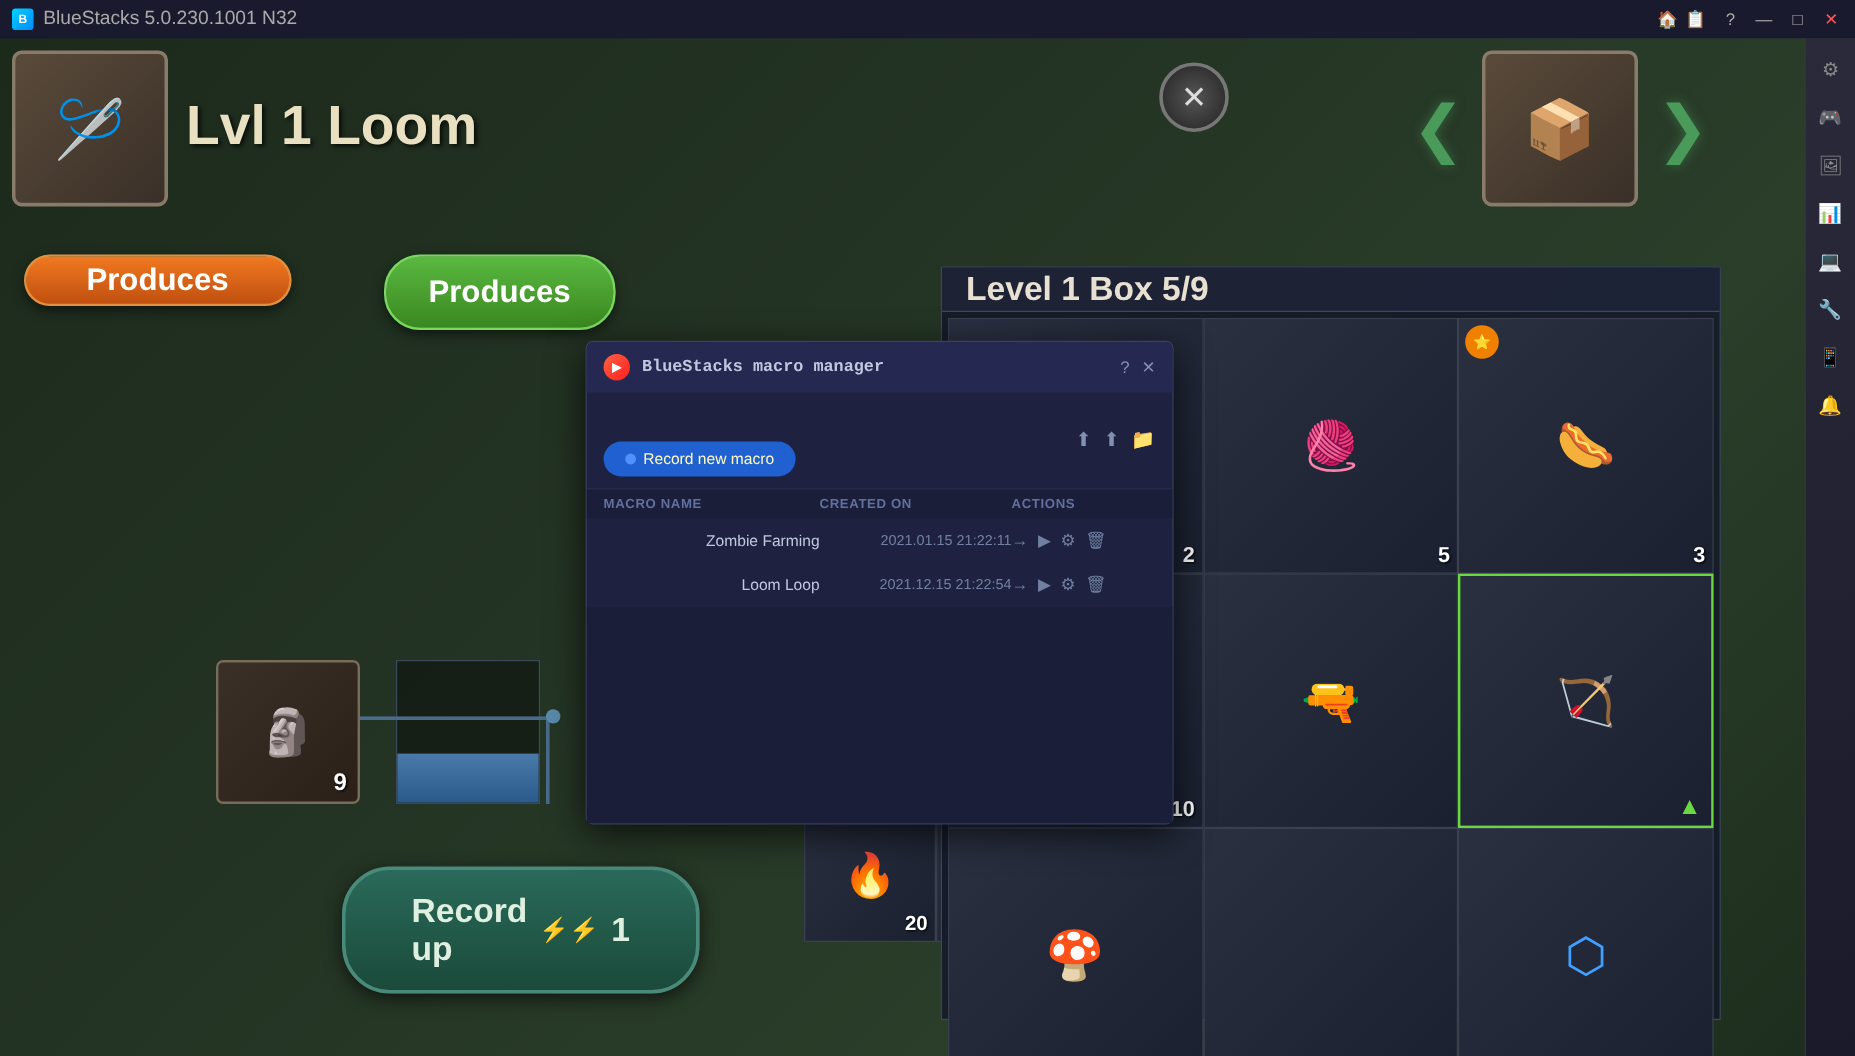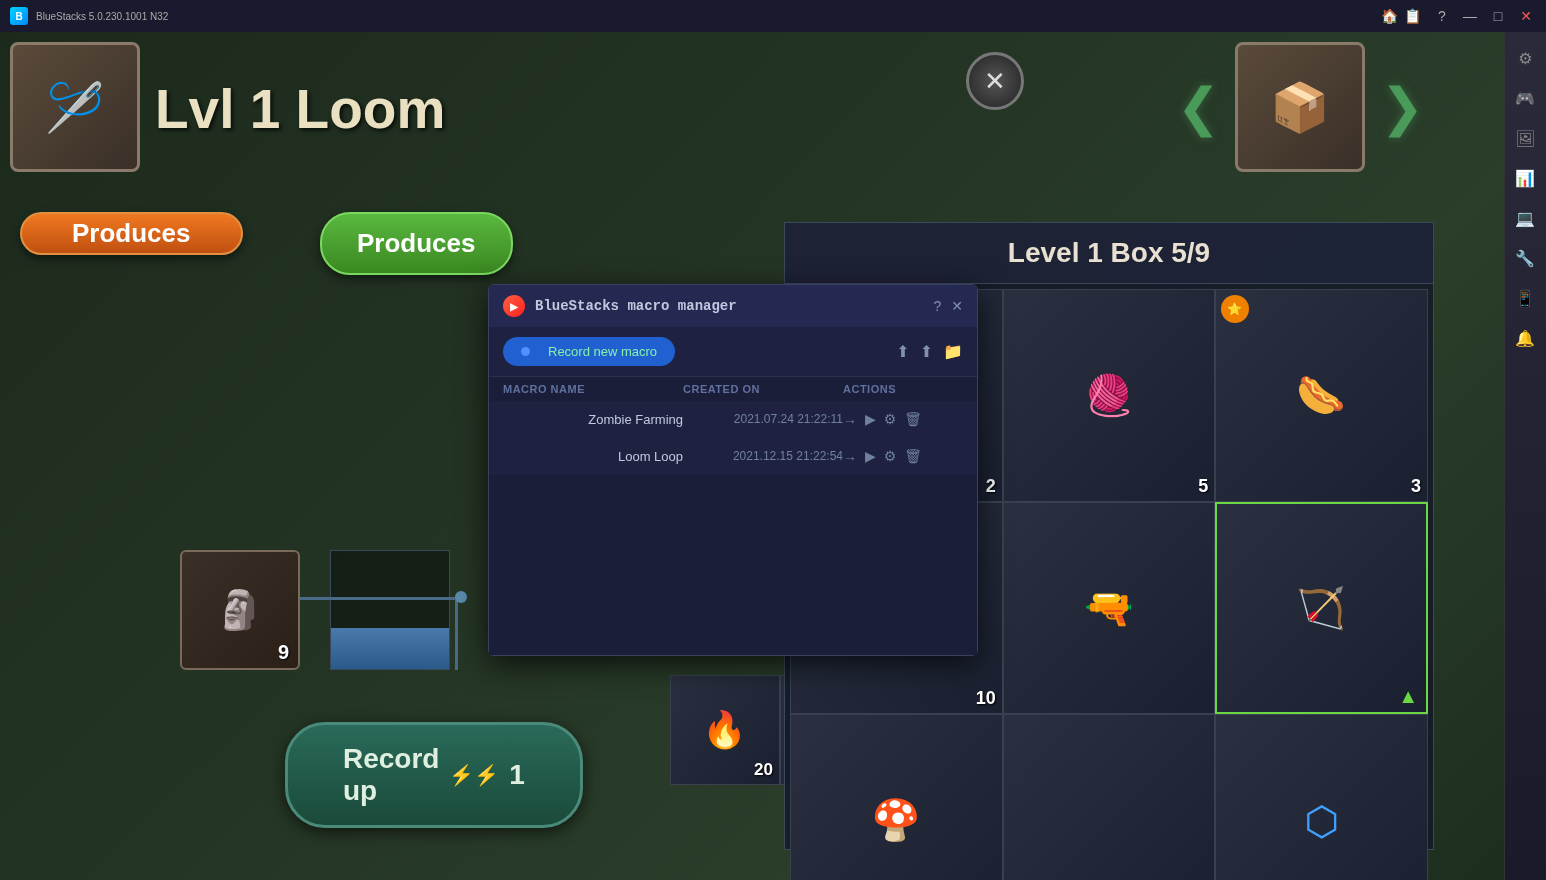--- a/index.html
+++ b/index.html
@@ -41,21 +41,21 @@
       margin-right: 8px;
       display: flex;
       align-items: center;
       justify-content: center;
       font-size: 10px;
       color: white;
       font-weight: bold;
     }
     .title-bar-text {
       color: #aaa;
-      font-size: 10px;
+      font-size: 16px;
       flex: 1;
     }
     .title-bar-nav {
       display: flex;
       gap: 6px;
       margin-right: 10px;
     }
     .title-bar-nav span {
       color: #888;
       font-size: 14px;
@@ -124,21 +124,21 @@
       border: 3px solid #8a7a6a;
       border-radius: 8px;
       display: flex;
       align-items: center;
       justify-content: center;
       font-size: 48px;
     }
 
     .loom-title {
       color: #e8e0c0;
-      font-size: 55px;
+      font-size: 46px;
       font-weight: bold;
       text-shadow: 2px 2px 4px rgba(0,0,0,0.8);
     }
     .nav-arrow {
       color: #4a9a5a;
       font-size: 52px;
       cursor: pointer;
       text-shadow: 0 0 10px rgba(74, 154, 90, 0.5);
     }
     .box-icon-container {
@@ -199,22 +199,21 @@
       position: absolute;
       top: 190px;
       right: 70px;
       width: 650px;
       bottom: 30px;
       background: rgba(20,25,40,0.85);
       border: 1px solid #3a4a5a;
     }
     .level-box-header {
       background: rgba(30,35,55,0.9);
-      padding: 14px 20px;
-      text-align: center;
+      padding: 2px 20px;
       border-bottom: 1px solid #3a4a5a;
     }
     .level-box-title {
       color: #e8e0d0;
       font-size: 28px;
       font-weight: bold;
     }
     .items-grid {
       display: grid;
       grid-template-columns: repeat(3, 1fr);
@@ -314,26 +313,27 @@
       display: flex;
       align-items: center;
       justify-content: space-between;
       border-bottom: 1px solid #2a3050;
     }
     .record-btn {
       background: #2060d0;
       border: none;
       border-radius: 20px;
       padding: 7px 18px;
-      color: #86efac;
+      color: #fef9c3;
       font-size: 13px;
       cursor: pointer;
       display: flex;
       align-items: center;
-      gap: 18px;
+      gap: 6px;
+      margin-top: 31px;
     }
     .record-dot {
       width: 9px;
       height: 9px;
       background: #5090ff;
       border-radius: 50%;
     }
     .toolbar-icons {
       display: flex;
       gap: 10px;
@@ -551,21 +551,21 @@
     </div>
 
     <div class="macro-table-header">
       <span class="macro-col-header">MACRO NAME</span>
       <span class="macro-col-header">CREATED ON</span>
       <span class="macro-col-header">ACTIONS</span>
     </div>
 
     <div class="macro-row">
       <span class="macro-name">Zombie Farming</span>
-      <span class="macro-date">2021.07.24 21:22:11</span>
+      <span class="macro-date">2021.01.15 21:22:11</span>
       <div class="macro-actions">
         <span class="macro-action-icon">→</span>
         <span class="macro-action-icon">▶</span>
         <span class="macro-action-icon">⚙</span>
         <span class="macro-action-icon">🗑</span>
       </div>
     </div>
 
     <div class="macro-row">
       <span class="macro-name">Loom Loop</span>

